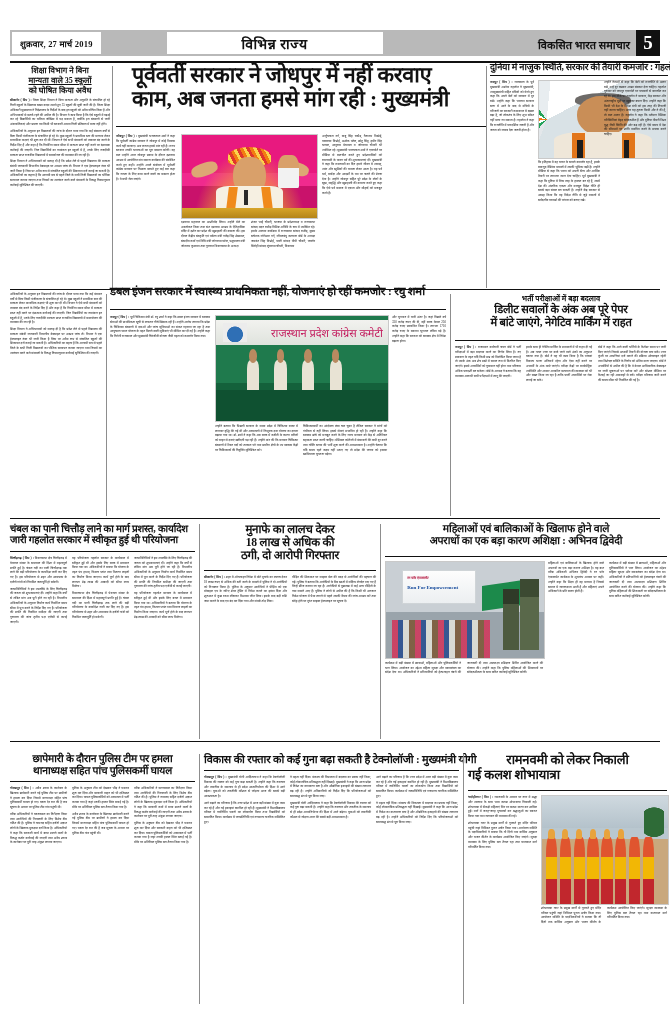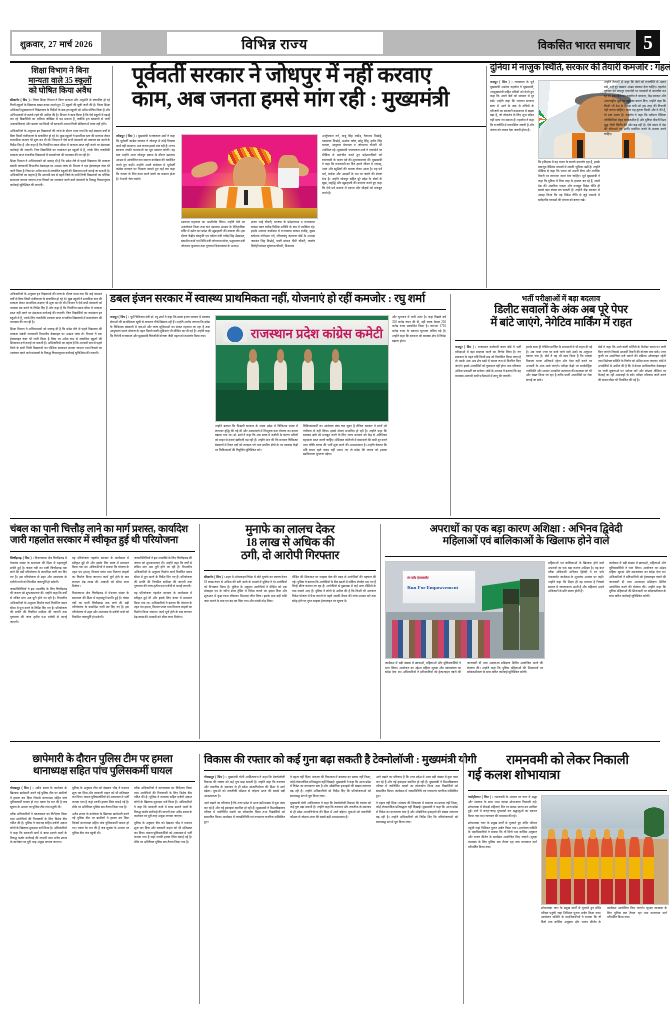--- a/index.html
+++ b/index.html
@@ -77,21 +77,21 @@
   .p2 .scarfL{position:absolute;left:26%;top:67%;width:10%;height:33%;background:#e2761b;}
   .p2 .scarfR{position:absolute;right:25%;top:67%;width:10%;height:33%;background:#e2761b;}
   .p2 .m1{position:absolute;left:30%;bottom:0;width:4%;height:24%;background:#1d1d1d;}
   .p2 .m2{position:absolute;right:30%;bottom:0;width:4%;height:24%;background:#1d1d1d;}
 
   
   .p3{background:linear-gradient(#1f7a4d 0 64%, #14613b 64% 100%);}
   .p3 .banner{position:absolute;left:0;top:4%;width:100%;height:24%;
         background:linear-gradient(#f2f2ef,#dfe3dd);display:flex;align-items:center;
         justify-content:flex-end;padding-right:3%;box-sizing:border-box;}
-  .p3 .banner span{font-size:13px;font-weight:bold;color:#c2185b;white-space:nowrap;}
+  .p3 .banner span{font-size:11px;font-weight:normal;color:#c2185b;white-space:nowrap;}
   .p3 .hand{position:absolute;left:4%;top:7%;width:14%;height:18%;
         background:radial-gradient(circle at 50% 60%,#2f6fb5 0 46%,rgba(47,111,181,0) 50%),#ececec;}
   .p3 .table{position:absolute;left:0;bottom:0;width:100%;height:30%;background:#0f5131;}
   .p3 .m{position:absolute;top:42%;width:7%;height:30%;background:#e8e3d4;border-radius:28% 28% 0 0;}
   .p3 .m i{position:absolute;left:18%;top:-34%;width:64%;height:42%;background:#b98a60;border-radius:50%;display:block;}
 
   
   .p4{background:linear-gradient(#c9cfd4 0 52%, #9aa4ab 52% 100%);}
   .p4 .banner{position:absolute;left:10%;top:8%;width:46%;height:34%;
         background:linear-gradient(#fdfdfd,#eceff1);border:1px solid #cfd4d7;}
@@ -117,21 +117,21 @@
   .p5 .kal{position:absolute;width:5%;height:9%;background:#e8a33d;border-radius:50% 50% 20% 20%;}
   .p5 .tree{position:absolute;right:3%;top:4%;width:16%;height:34%;
         background:radial-gradient(circle at 50% 60%,#2e6b37 0 60%,rgba(46,107,55,0) 62%);}
 </style>
 </head>
 <body>
 
 <div class="page">
 
   <div class="masthead">
-    <div class="md-date">शुक्रवार, 27 मार्च 2026</div>
+    <div class="md-date">शुक्रवार, 27 मार्च 2019</div>
     <div class="md-gap1"></div>
     <div class="md-center">विभिन्न राज्य</div>
     <div class="md-gap2"></div>
     <div class="md-brand">विकसित भारत समाचार</div>
     <div class="md-pageno">5</div>
   </div>
   <div class="rule hr-top"></div>
 
   <div class="col" style="left:10px;top:66px;width:100px;">
     <div class="kicker" style="font-size:8px;">शिक्षा विभाग ने बिना</div>
@@ -199,21 +199,21 @@
   </div>
   <div class="col body" style="left:538px;top:160px;width:62px;">
     <p>कि इतिहास में वह भारत के सामने कमजोर रहा है, इसके बावजूद वैश्विक मामलों में उसकी भूमिका बढ़ी है। उन्होंने मीडिया से कहा कि भारत को अपनी सैन्य और आर्थिक तैयारी पर लगातार ध्यान देना चाहिए। पूर्व मुख्यमंत्री ने कहा कि दुनिया में जिस तरह के हालात बन रहे हैं, उसमें देश की आंतरिक एकता और मजबूत विदेश नीति ही सबसे बड़ा संबल बन सकती है। उन्होंने केंद्र सरकार से आग्रह किया कि वह विदेश नीति से जुड़े मामलों में सर्वदलीय परामर्श की परंपरा को बनाए रखे।</p>
   </div>
   <div class="col body" style="left:604px;top:80px;width:62px;">
     <p>उन्होंने नेताओं से कहा कि बेटों को राजनीति से अलग रखें, उन्हें दूर रखकर अच्छा संस्कार देना चाहिए। गहलोत गुरुवार को जयपुर एयरपोर्ट पर पत्रकारों से बातचीत कर रहे थे। इस मौके पर गहलोत ने सरकार, केंद्र सरकार और अंतरराष्ट्रीय मुद्दों पर खुलकर बयान दिए। उन्होंने कहा कि किसी भी देश के विदेश मंत्री को इस तरह की टिप्पणी नहीं करना चाहिए। अगर यह तुलना किसी और ने की है, तो बात अलग है। गहलोत ने कहा कि वर्तमान वैश्विक परिस्थितियां बेहद संवेदनशील हैं और दुनिया तीसरी विश्व युद्ध जैसी स्थिति की ओर बढ़ रही है। ऐसे समय में देश की सीमाओं पर शांति स्थापित करने के प्रयास करने चाहिए।</p>
   </div>
 
   <div class="hline" style="left:10px;top:289px;width:650px;height:1.4px;background:#111;"></div>
 
-  <div class="col" style="left:110px;top:292px;width:336px;">
+  <div class="col" style="left:110px;top:285px;width:336px;">
     <div class="hl" style="font-size:11.4px;white-space:nowrap;">डबल इंजन सरकार में स्वास्थ्य प्राथमिकता नहीं, योजनाएं हो रहीं कमजोर : रघु शर्मा</div>
   </div>
   <div class="hline" style="left:110px;top:309px;width:336px;"></div>
 
   <div class="photo p3" style="left:215px;top:315px;width:172px;height:105px;">
     <div class="banner">
       <span>राजस्थान प्रदेश कांग्रेस कमेटी</span>
     </div>
     <div class="hand"></div>
     <div class="m" style="left:18%;">
@@ -300,22 +300,22 @@
 
   <div class="col body" style="left:204px;top:575px;width:83px;">
     <p><b>बीकानेर ( विप ) :</b> <span>शहर में ऑनलाइन निवेश में मोटे मुनाफे का लालच देकर 18 लाख रुपए से अधिक की ठगी करने के मामले में पुलिस ने दो आरोपियों को गिरफ्तार किया है। पुलिस के अनुसार आरोपियों ने पीड़ित को एक मोबाइल एप के जरिए शेयर ट्रेडिंग में निवेश कराने का झांसा दिया और शुरुआत में कुछ रकम लौटाकर विश्वास जीत लिया। इसके बाद बड़ी राशि जमा कराने के बाद एप बंद कर दिया गया और संपर्क तोड़ लिया।</span></p>
   </div>
   <div class="col body" style="left:292px;top:575px;width:84px;">
     <p>पीड़ित की शिकायत पर साइबर सेल की मदद से आरोपियों की पहचान की गई। पुलिस ने बताया कि आरोपियों के बैंक खातों में संदिग्ध लेनदेन पाए गए हैं जिन्हें फ्रीज कराया जा रहा है। आरोपियों से पूछताछ में कई अन्य पीड़ितों के नाम सामने आए हैं। पुलिस ने लोगों से अपील की है कि किसी भी अनजान निवेश योजना में पैसा लगाने से पहले उसकी वैधता की जांच अवश्य करें तथा संदेह होने पर तुरंत साइबर हेल्पलाइन पर सूचना दें।</p>
   </div>
   <div class="vline" style="left:380px;top:524px;height:215px;"></div>
 
   <div class="col" style="left:385px;top:523px;width:282px;">
+    <div class="hl" style="font-size:10.6px;text-align:center;">महिलाओं एवं बालिकाओं के खिलाफ होने वाले</div>
     <div class="hl" style="font-size:10.6px;text-align:center;">अपराधों का एक बड़ा कारण अशिक्षा : अभिनव द्विवेदी</div>
-    <div class="hl" style="font-size:10.6px;text-align:center;">महिलाओं एवं बालिकाओं के खिलाफ होने वाले</div>
   </div>
   <div class="hline" style="left:385px;top:556px;width:282px;"></div>
 
   <div class="photo p4" style="left:385px;top:561px;width:158px;height:96px;">
     <div class="banner">
       <div class="b1">रन फॉर एंपावरमेंट</div>
       <div class="b2">Run For Empowerment</div>
     </div>
     <div class="crowd"></div>
     <div class="flag"></div>

